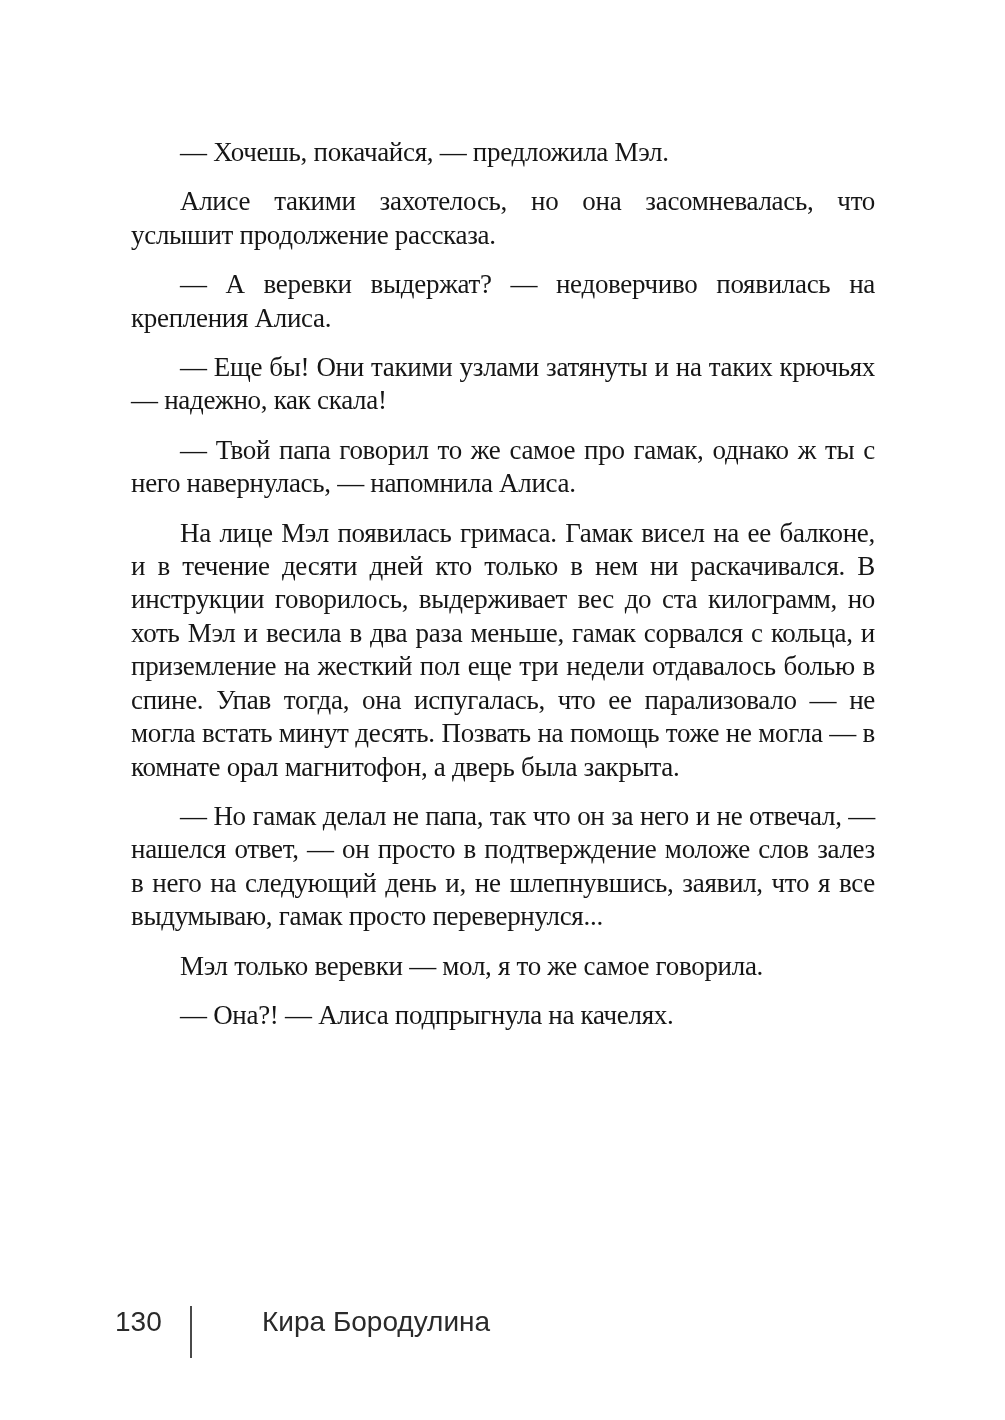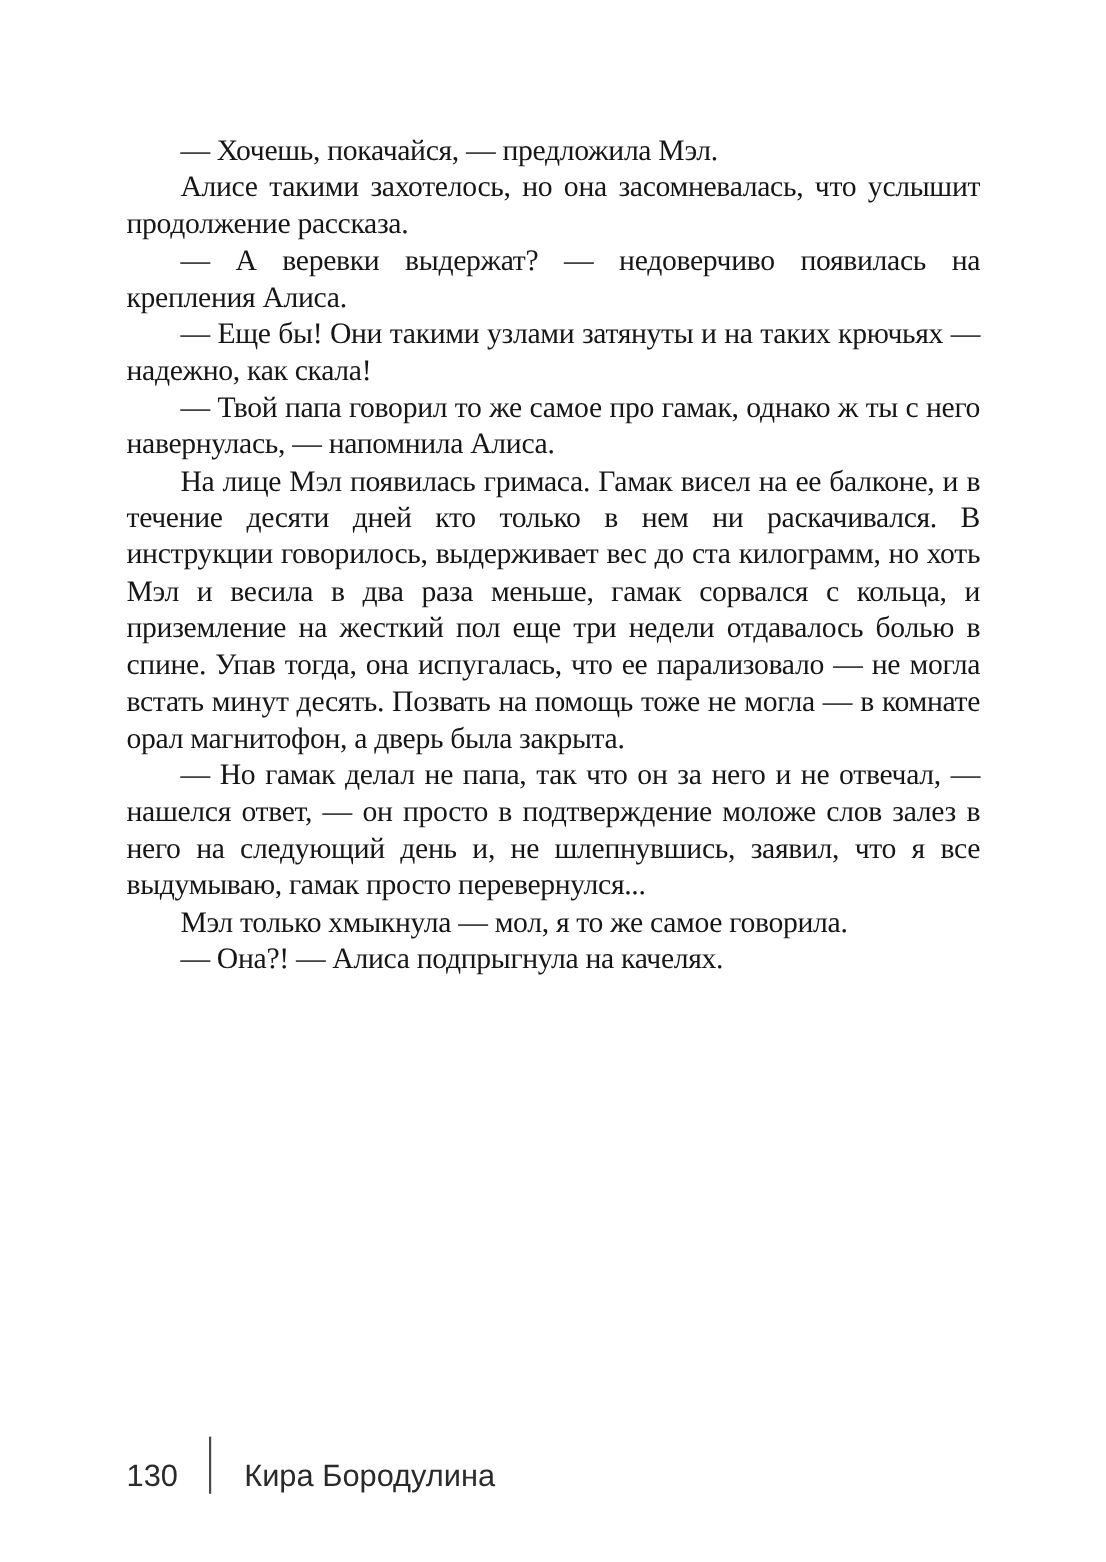--- a/index.html
+++ b/index.html
@@ -20,63 +20,63 @@
     left: 115px;
     top: 120px;
     width: 776px;
     font-size: 27px;
     line-height: 33.4px;
     text-align: justify;
     color: #161616;
     letter-spacing: -0.3px;
   }
   .para {
-    margin: 0;
+    margin: 16px;
     text-indent: 49px;
     hyphens: auto;
     -webkit-hyphens: auto;
   }
   .footer {
     position: absolute;
     left: 115px;
     top: 1306px;
     height: 52px;
     display: flex;
-    align-items: flex-end;
+    align-items: flex-start;
     font-family: "Liberation Sans", "DejaVu Sans", sans-serif;
     font-size: 28px;
     color: #2a2a2a;
   }
   .pagenum {
     display: inline-block;
     width: 75px;
   }
   .divider {
     display: inline-block;
     width: 2px;
     height: 52px;
     background: #4a4a4a;
   }
   .author {
-    margin-left: 30px;
+    margin-left: 70px;
   }
 </style>
 </head>
 <body>
 
 <div class="page">
   <main class="text-block" id="body-text">
       <p class="para">— Хочешь, покачайся, — предложила Мэл.</p>
       <p class="para">Алисе такими захотелось, но она засомневалась, что услышит продолжение рассказа.</p>
       <p class="para">— А веревки выдержат? — недоверчиво появилась на крепления Алиса.</p>
       <p class="para">— Еще бы! Они такими узлами затянуты и на таких крючьях — надежно, как скала!</p>
       <p class="para">— Твой папа говорил то же самое про гамак, однако ж ты с него навернулась, — напомнила Алиса.</p>
       <p class="para">На лице Мэл появилась гримаса. Гамак висел на ее балконе, и в течение десяти дней кто только в нем ни раскачивался. В инструкции говорилось, выдерживает вес до ста килограмм, но хоть Мэл и весила в два раза меньше, гамак сорвался с кольца, и приземление на жесткий пол еще три недели отдавалось болью в спине. Упав тогда, она испугалась, что ее парализовало — не могла встать минут десять. Позвать на помощь тоже не могла — в комнате орал магнитофон, а дверь была закрыта.</p>
       <p class="para">— Но гамак делал не папа, так что он за него и не отвечал, — нашелся ответ, — он просто в подтверждение моложе слов залез в него на следующий день и, не шлепнувшись, заявил, что я все выдумываю, гамак просто перевернулся...</p>
-      <p class="para">Мэл только хмыкнула — мол, я то же самое говорила.</p>
+      <p class="para">Мэл только веревки — мол, я то же самое говорила.</p>
       <p class="para">— Она?! — Алиса подпрыгнула на качелях.</p>
     </main>
   <footer class="footer">
     <span class="pagenum">130</span>
     <span class="divider"></span>
     <span class="author">Кира Бородулина</span>
   </footer>
 </div>
 
 </body></html>

